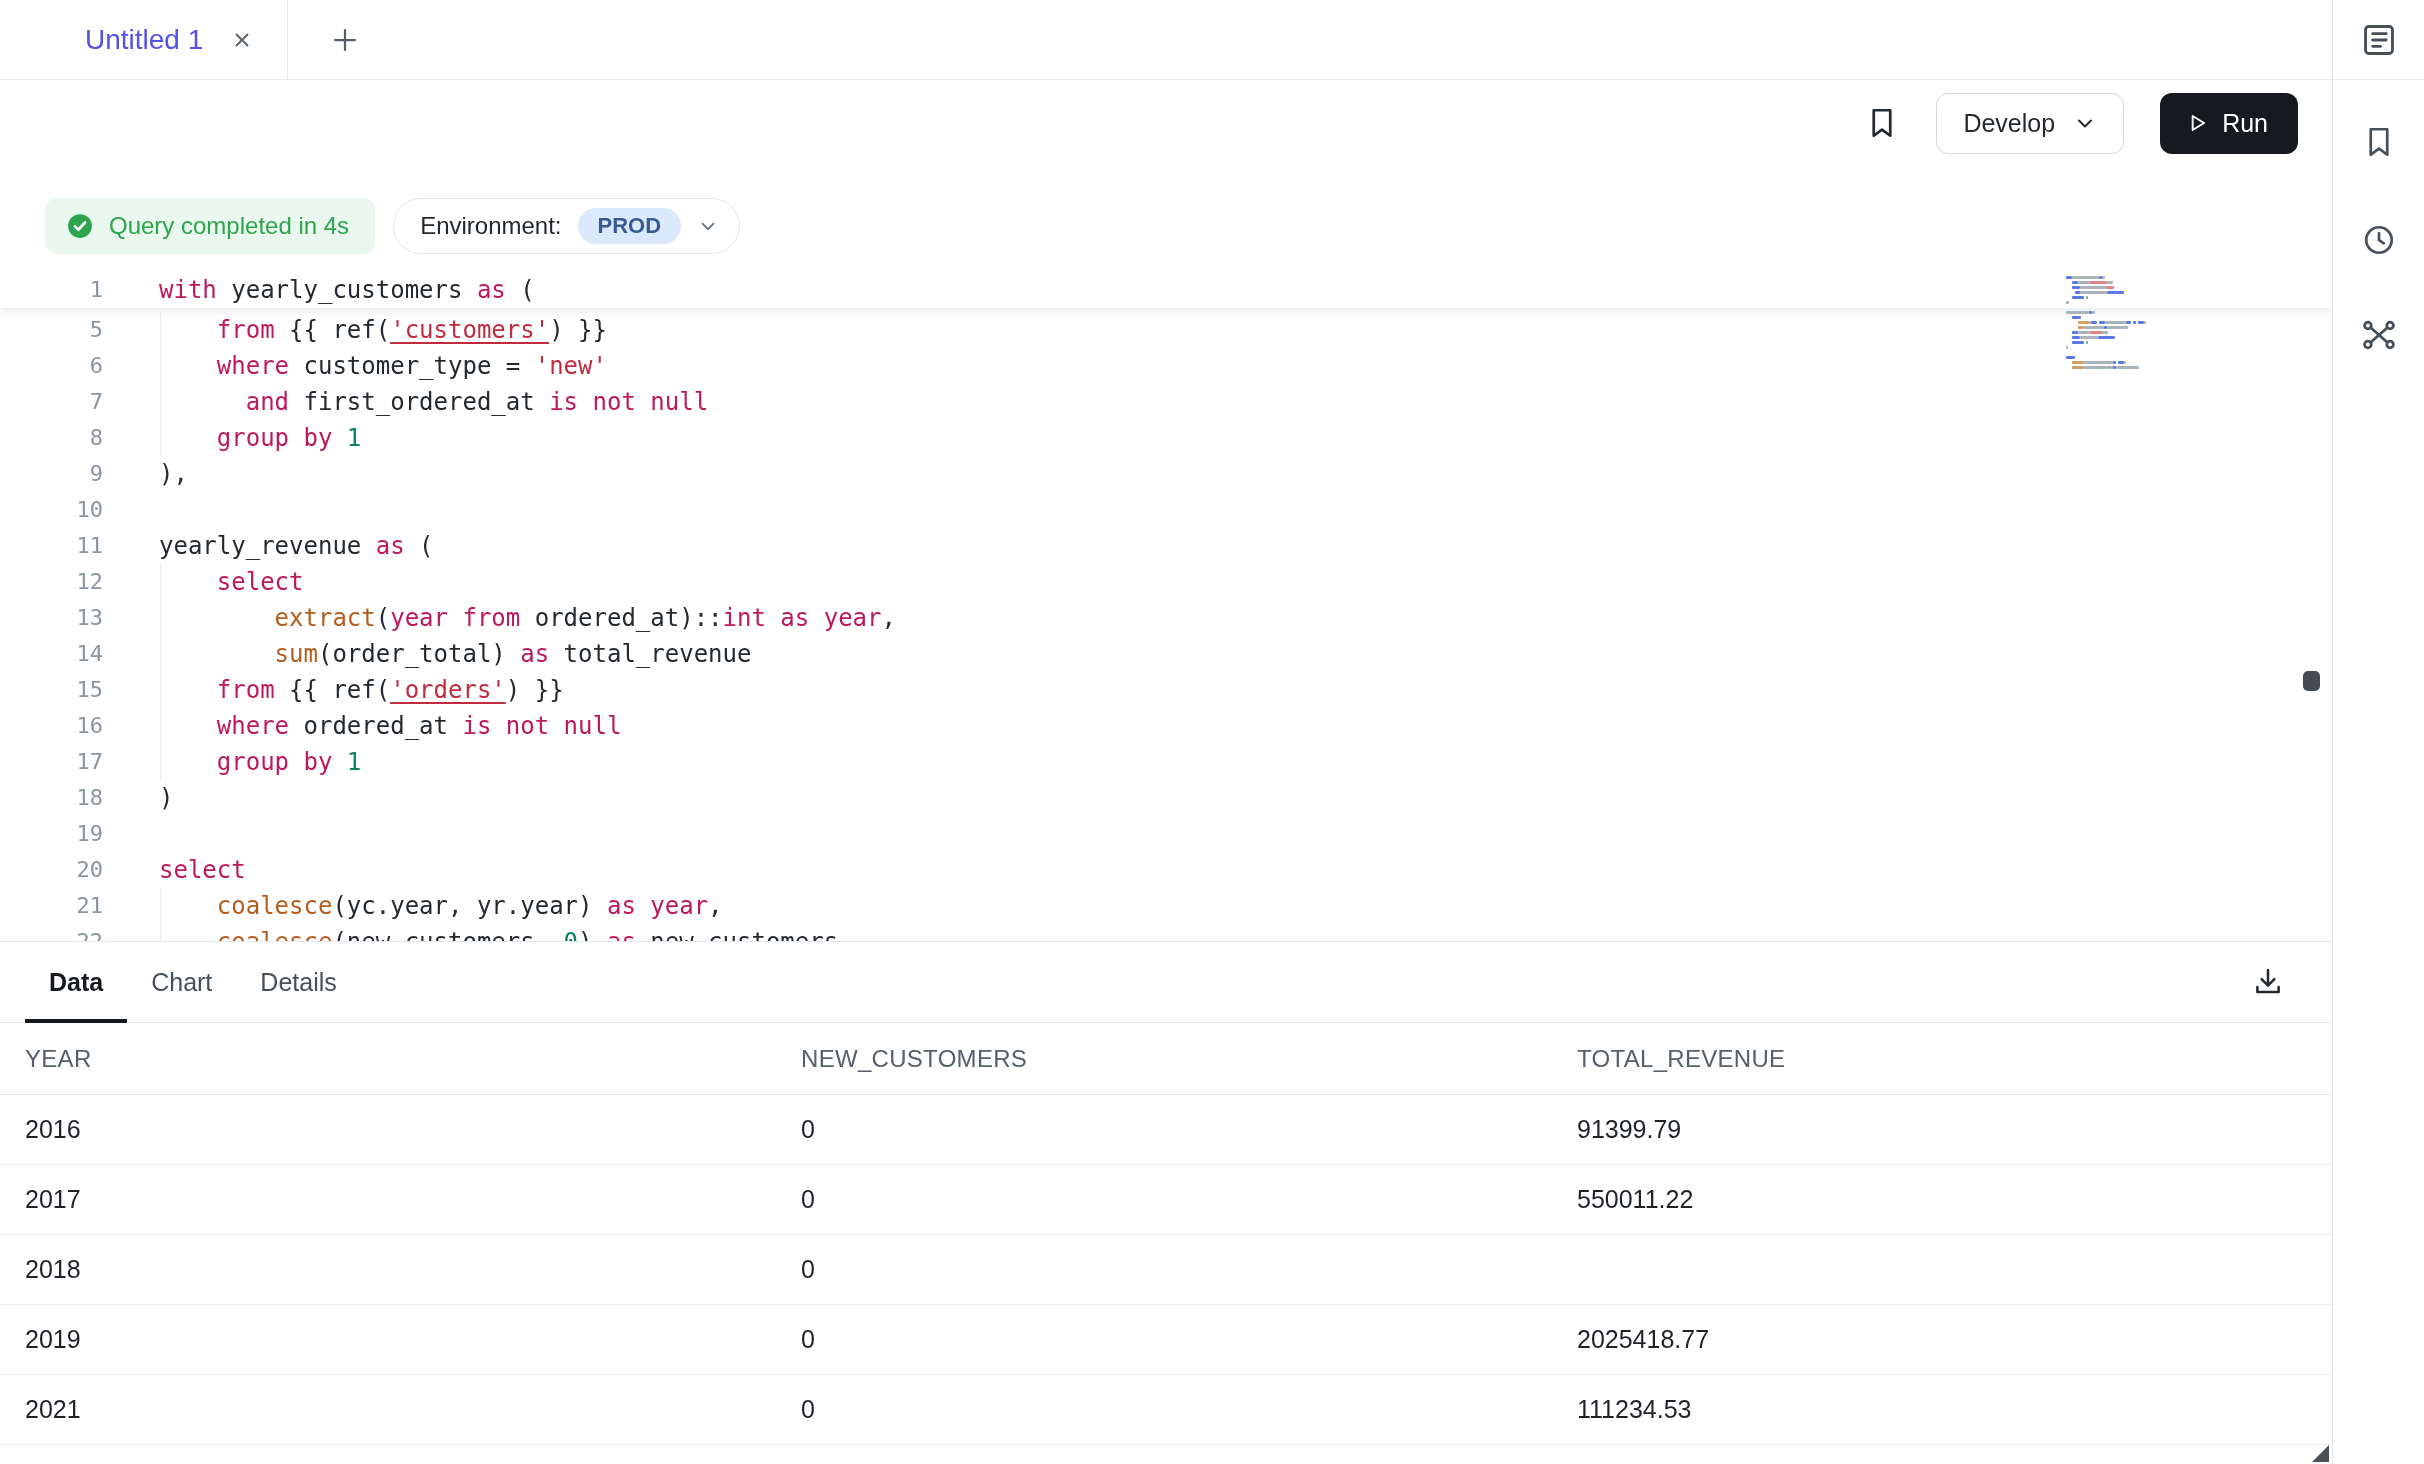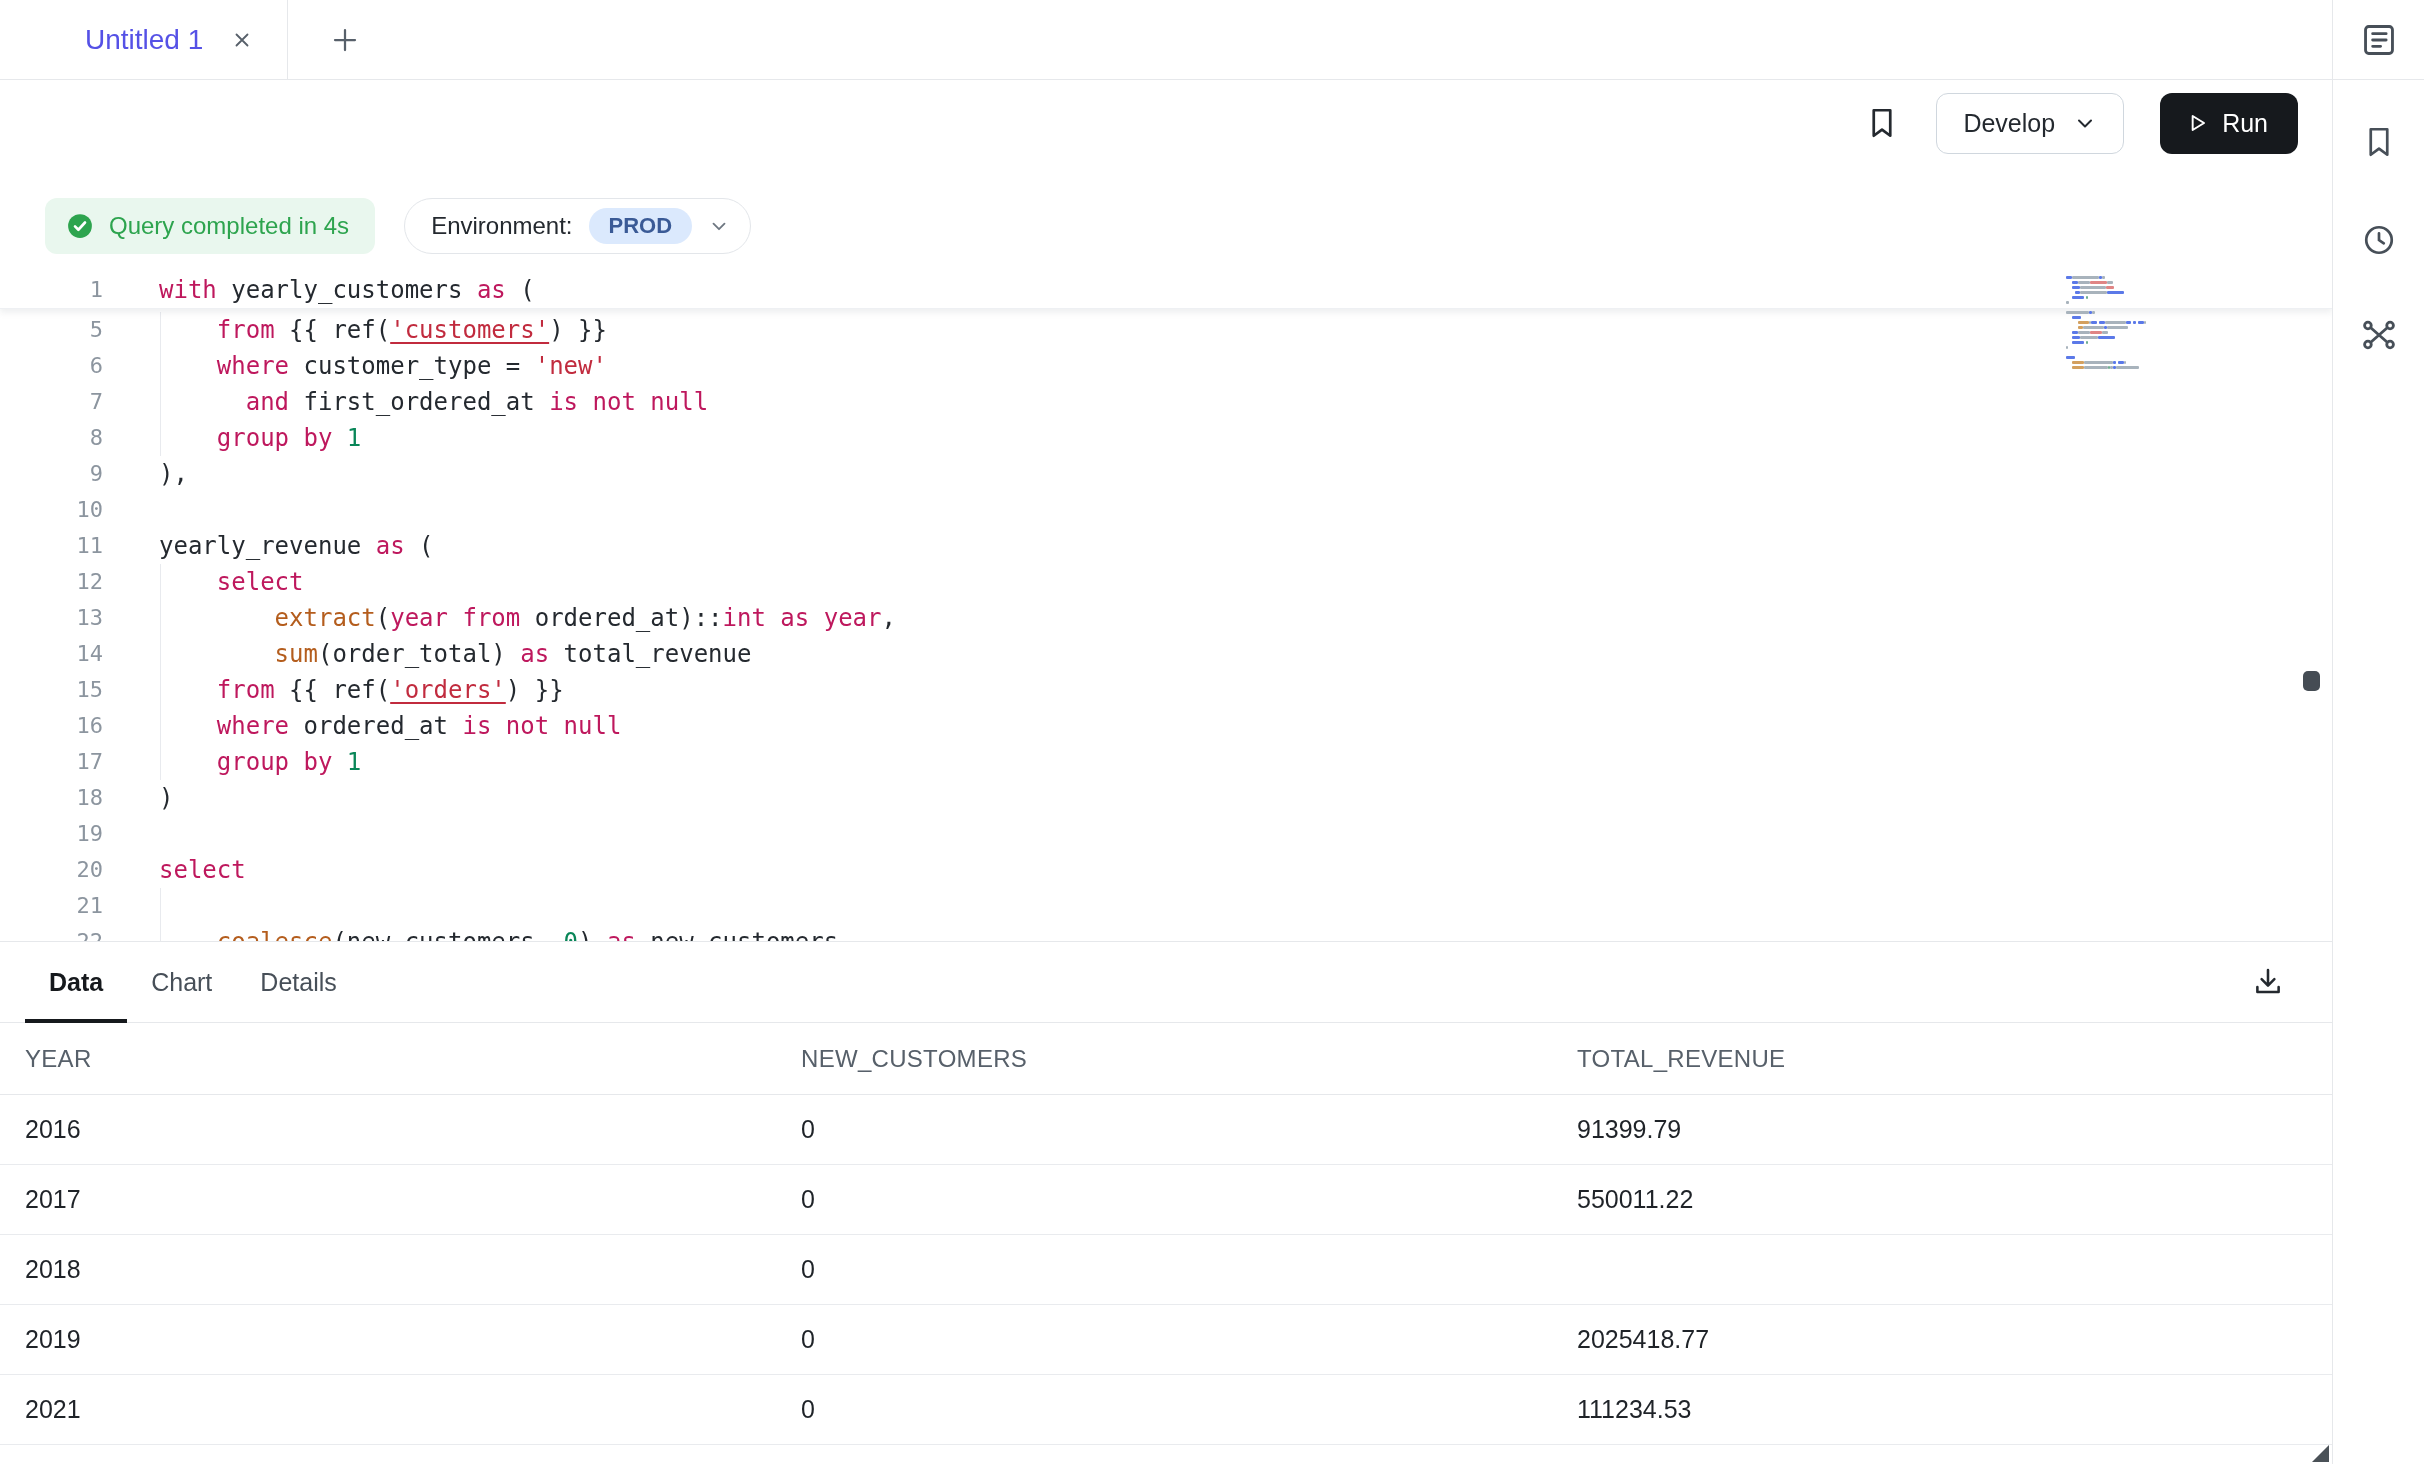--- a/index.html
+++ b/index.html
@@ -19,21 +19,21 @@
 
   
   .toolbar { height:86px; flex:none; display:flex; align-items:center; justify-content:flex-end; gap:36px; padding-right:34px; }
   .bm-btn { color:#24292f; }
   .develop-btn { height:61px; padding:0 26px; border:1.5px solid #d0d7de; border-radius:12px; background:#fff;
     font-size:25px; color:#24292f; display:flex; align-items:center; gap:18px; cursor:pointer; font-family:inherit; }
   .run-btn { height:61px; padding:0 30px 0 24px; border:none; border-radius:12px; background:#16191d; color:#fff;
     font-size:25px; display:flex; align-items:center; gap:12px; cursor:pointer; font-family:inherit; }
 
   
-  .statusrow { margin-top:32px; height:56px; flex:none; display:flex; align-items:center; gap:29px; padding-left:45px; }
+  .statusrow { margin-top:32px; height:56px; flex:none; display:flex; align-items:center; gap:18px; padding-left:45px; }
   .status-pill { height:56px; background:#e9f7ee; color:#2da44e; border-radius:12px; padding:0 26px 0 20px;
     font-size:24px; font-weight:500; display:flex; align-items:center; gap:14px; }
   .env { height:56px; border:1.5px solid #e3e6ea; border-radius:999px; background:#fff; padding:0 20px 0 26px;
     display:flex; align-items:center; gap:16px; font-size:24px; color:#24292f; cursor:pointer; font-family:inherit; }
   .prod-badge { background:#dbe9fd; color:#3a5a96; border-radius:999px; padding:5px 20px; font-size:22px; font-weight:700; }
 
   
   .editor { margin-top:18px; flex:1; position:relative; overflow:hidden; background:#fff; }
   .line { height:36px; line-height:36px; display:flex; white-space:pre;
     font-family:"DejaVu Sans Mono", monospace; font-size:24px; }
@@ -162,21 +162,21 @@
           <div class="line"><span class="ln">11</span><span class="lc"><span class="tk-p">yearly_revenue </span><span class="tk-k">as</span><span class="tk-p"> (</span></span></div>
           <div class="line"><span class="ln">12</span><span class="lc"><span class="tk-p">    </span><span class="tk-k">select</span></span></div>
           <div class="line"><span class="ln">13</span><span class="lc"><span class="tk-p">        </span><span class="tk-f">extract</span><span class="tk-p">(</span><span class="tk-k">year</span><span class="tk-p"> </span><span class="tk-k">from</span><span class="tk-p"> ordered_at)::</span><span class="tk-k">int</span><span class="tk-p"> </span><span class="tk-k">as</span><span class="tk-p"> </span><span class="tk-k">year</span><span class="tk-p">,</span></span></div>
           <div class="line"><span class="ln">14</span><span class="lc"><span class="tk-p">        </span><span class="tk-f">sum</span><span class="tk-p">(order_total) </span><span class="tk-k">as</span><span class="tk-p"> total_revenue</span></span></div>
           <div class="line"><span class="ln">15</span><span class="lc"><span class="tk-p">    </span><span class="tk-k">from</span><span class="tk-p"> {{ ref(</span><span class="tk-sl">'orders'</span><span class="tk-p">) }}</span></span></div>
           <div class="line"><span class="ln">16</span><span class="lc"><span class="tk-p">    </span><span class="tk-k">where</span><span class="tk-p"> ordered_at </span><span class="tk-k">is not null</span></span></div>
           <div class="line"><span class="ln">17</span><span class="lc"><span class="tk-p">    </span><span class="tk-k">group by</span><span class="tk-p"> </span><span class="tk-n">1</span></span></div>
           <div class="line"><span class="ln">18</span><span class="lc"><span class="tk-p">)</span></span></div>
           <div class="line"><span class="ln">19</span><span class="lc"></span></div>
           <div class="line"><span class="ln">20</span><span class="lc"><span class="tk-k">select</span></span></div>
-          <div class="line"><span class="ln">21</span></div>
+          <div class="line"><span class="ln">21</span><span class="lc"><span class="tk-p">    </span><span class="tk-f">coalesce</span><span class="tk-p">(yc.year, yr.year) </span><span class="tk-k">as</span><span class="tk-p"> </span><span class="tk-k">year</span><span class="tk-p">,</span></span></div>
           <div class="line"><span class="ln">22</span><span class="lc"><span class="tk-p">    </span><span class="tk-f">coalesce</span><span class="tk-p">(new_customers, </span><span class="tk-n">0</span><span class="tk-p">) </span><span class="tk-k">as</span><span class="tk-p"> new_customers,</span></span></div>
         </div>
       <div class="minimap" id="minimap">
           <div class="mm-row">
             <span class="mm-seg mm-k" style="width: 6px;"></span>
             <span class="mm-seg mm-p" style="width: 27px;"></span>
             <span class="mm-seg mm-k" style="width: 3px;"></span>
             <span class="mm-seg mm-p" style="width: 3px;"></span>
           </div>
           <div class="mm-row">

